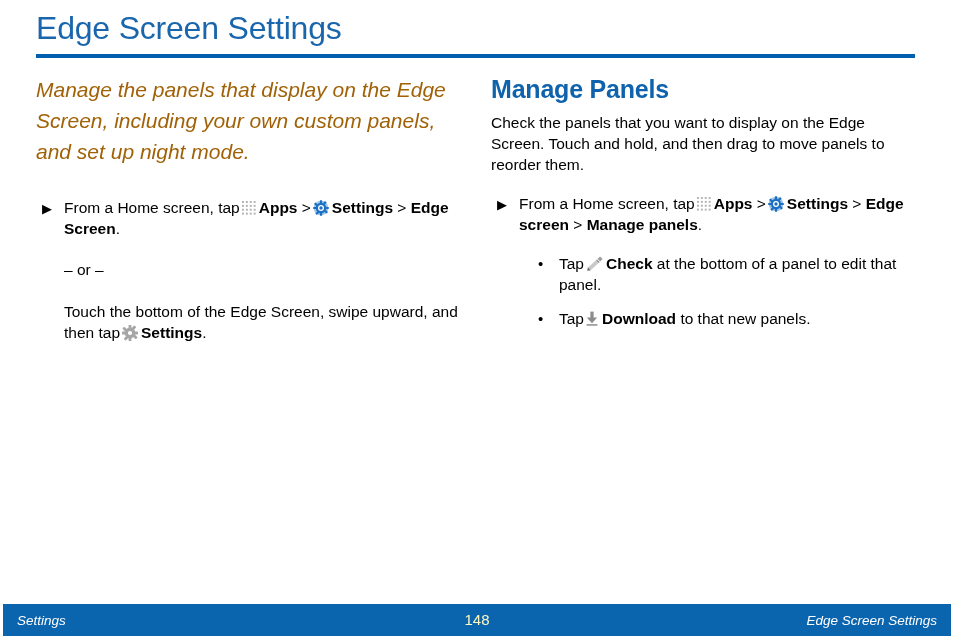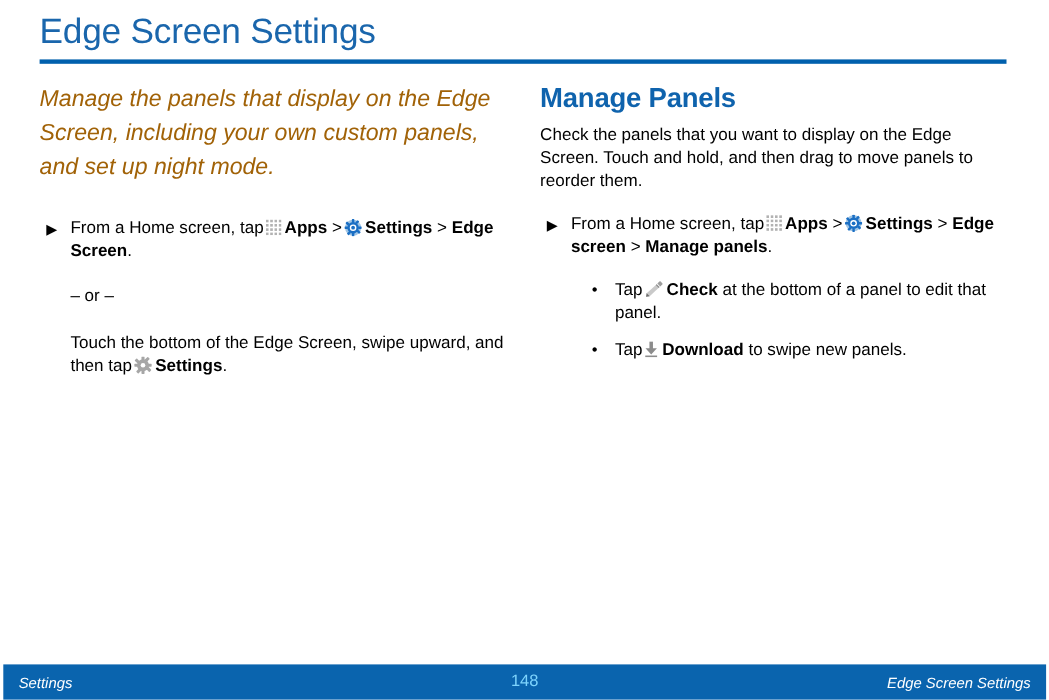--- a/index.html
+++ b/index.html
@@ -185,21 +185,21 @@
     font-style: italic;
     color: #ffffff;
   }
   .footer-center {
     position: absolute;
     left: 0;
     top: 7px;
     width: 948px;
     text-align: center;
     font-size: 15px;
-    color: #7dd3fc;
+    color: #fef9c3;
   }
   .footer-right {
     position: absolute;
     right: 14px;
     top: 9px;
     font-size: 13.5px;
     font-style: italic;
     color: #ffffff;
   }
 </style>
@@ -322,21 +322,21 @@
 
       <li class="dot-item" style="margin-top:13px">
         <span class="dot">•</span>
         <span>Tap</span><span class="icon icon-download">
             <svg viewBox="0 0 12 15" width="12" height="15" aria-hidden="true">
               <rect x="4.4" y="0.6" width="3.2" height="7" fill="#8c8c8c"></rect>
               <path d="M0.8 6.6 L11.2 6.6 L6 12.3 Z" fill="#8c8c8c"></path>
               <rect x="0.6" y="13.2" width="10.8" height="1.5" fill="#8c8c8c"></rect>
             </svg>
           </span><b>Download</b>
-        <span>to swipe new panels.</span>
+        <span>to that new panels.</span>
       </li>
 
     </ul>
   </div>
 
   <div class="footer-bar">
     <span class="footer-left">Settings</span>
     <span class="footer-center">148</span>
     <span class="footer-right">Edge Screen Settings</span>
   </div>

